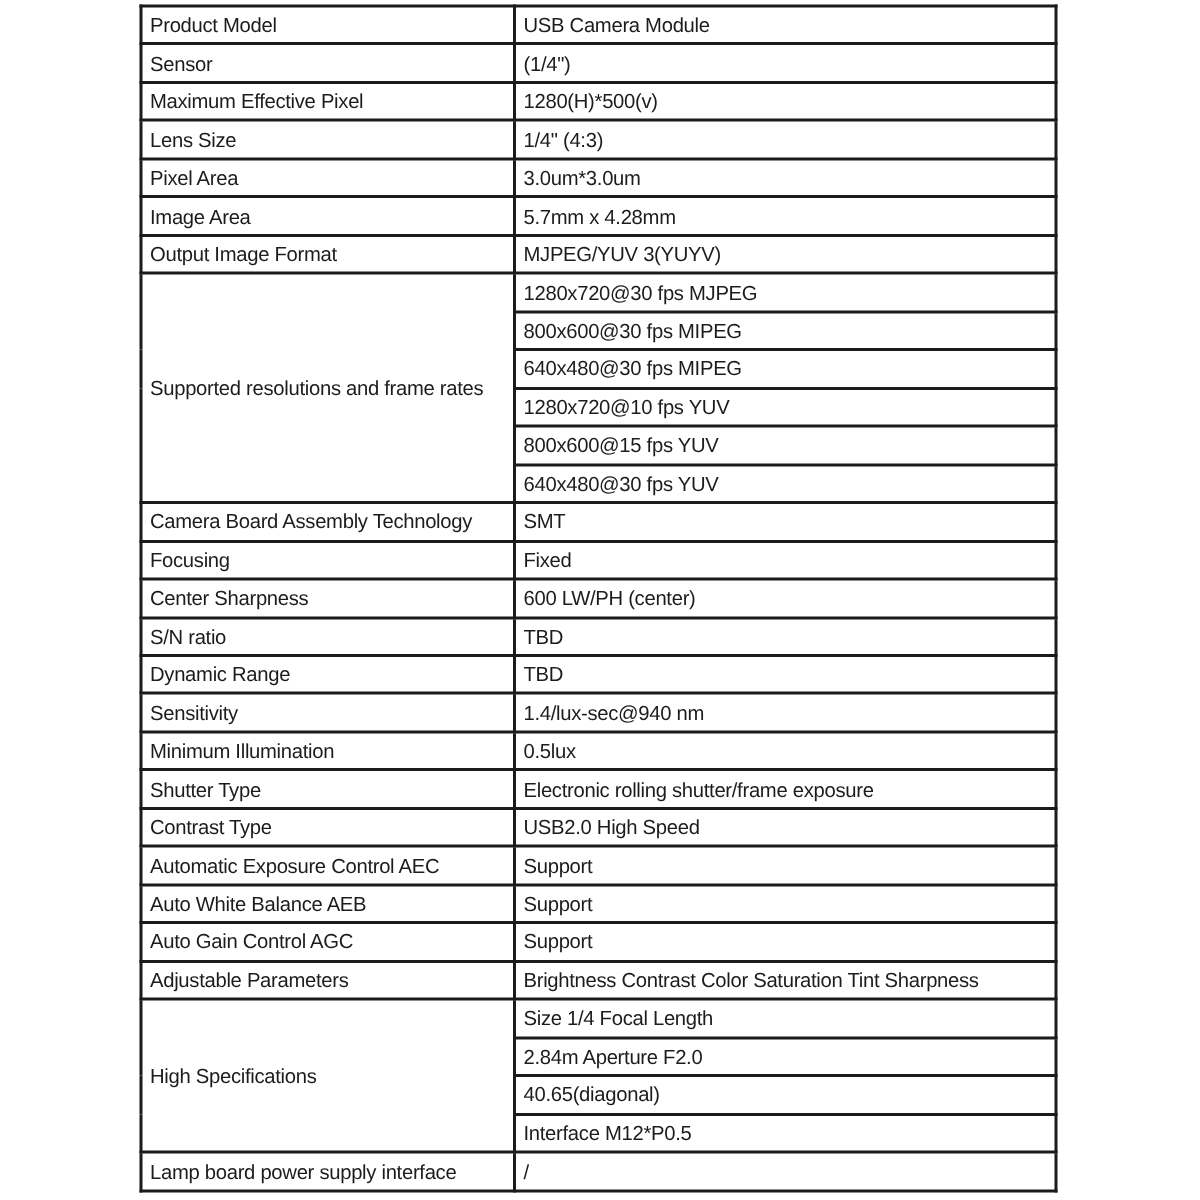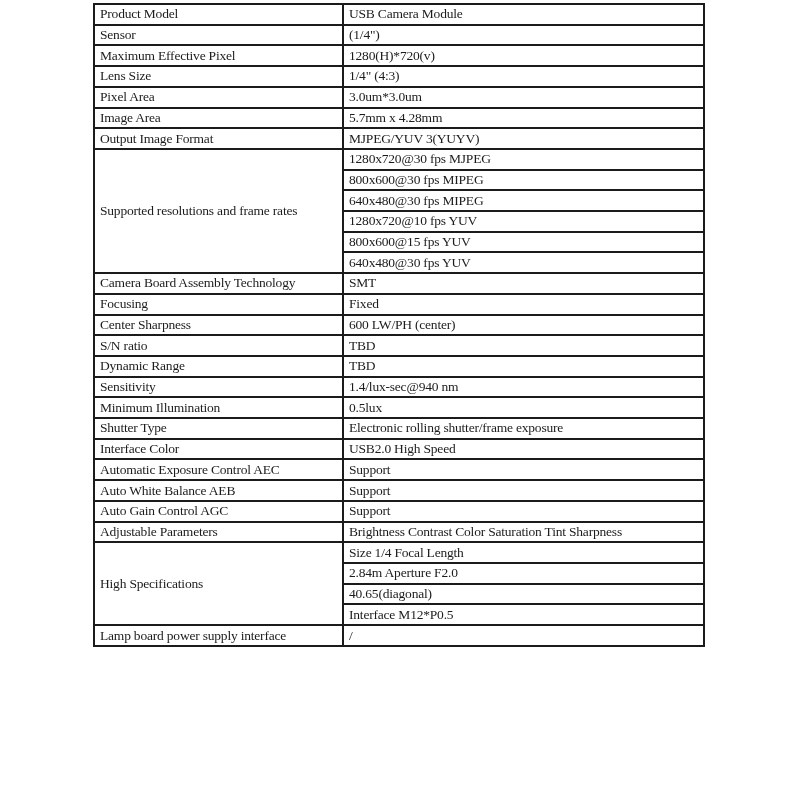--- a/index.html
+++ b/index.html
@@ -10,24 +10,23 @@
   }
   .canvas {
     position: relative;
     width: 800px; height: 800px;
     background: #ffffff;
     overflow: hidden;
   }
   table.spec-table {
     position: absolute;
     left: 93px; top: 3px;
-    width: 610px; height: 644px;
+    width: 610px; height: 792px;
     border-collapse: collapse;
     table-layout: fixed;
-    font-family: Liberation Serif, serif;
   }
   table.spec-table td {
     border: 2px solid #1b1b1b;
     padding: 1px 4px 1px 5px;
     font-size: 13.5px;
     color: #1c1c1c;
     vertical-align: middle;
     overflow: hidden;
     white-space: nowrap;
     letter-spacing: -0.2px;
@@ -51,21 +50,21 @@
       <tr>
         <td class="label-cell">Product Model</td>
         <td class="value-cell">USB Camera Module</td>
       </tr>
       <tr>
         <td class="label-cell">Sensor</td>
         <td class="value-cell">(1/4")</td>
       </tr>
       <tr>
         <td class="label-cell">Maximum Effective Pixel</td>
-        <td class="value-cell">1280(H)*720(v)</td>
+        <td class="value-cell">1280(H)*500(v)</td>
       </tr>
       <tr>
         <td class="label-cell">Lens Size</td>
         <td class="value-cell">1/4" (4:3)</td>
       </tr>
       <tr>
         <td class="label-cell">Pixel Area</td>
         <td class="value-cell">3.0um*3.0um</td>
       </tr>
       <tr>
@@ -123,21 +122,21 @@
       </tr>
       <tr>
         <td class="label-cell">Minimum Illumination</td>
         <td class="value-cell">0.5lux</td>
       </tr>
       <tr>
         <td class="label-cell">Shutter Type</td>
         <td class="value-cell">Electronic rolling shutter/frame exposure</td>
       </tr>
       <tr>
-        <td class="label-cell">Interface Color</td>
+        <td class="label-cell">Contrast Type</td>
         <td class="value-cell">USB2.0 High Speed</td>
       </tr>
       <tr>
         <td class="label-cell">Automatic Exposure Control AEC</td>
         <td class="value-cell">Support</td>
       </tr>
       <tr>
         <td class="label-cell">Auto White Balance AEB</td>
         <td class="value-cell">Support</td>
       </tr>

